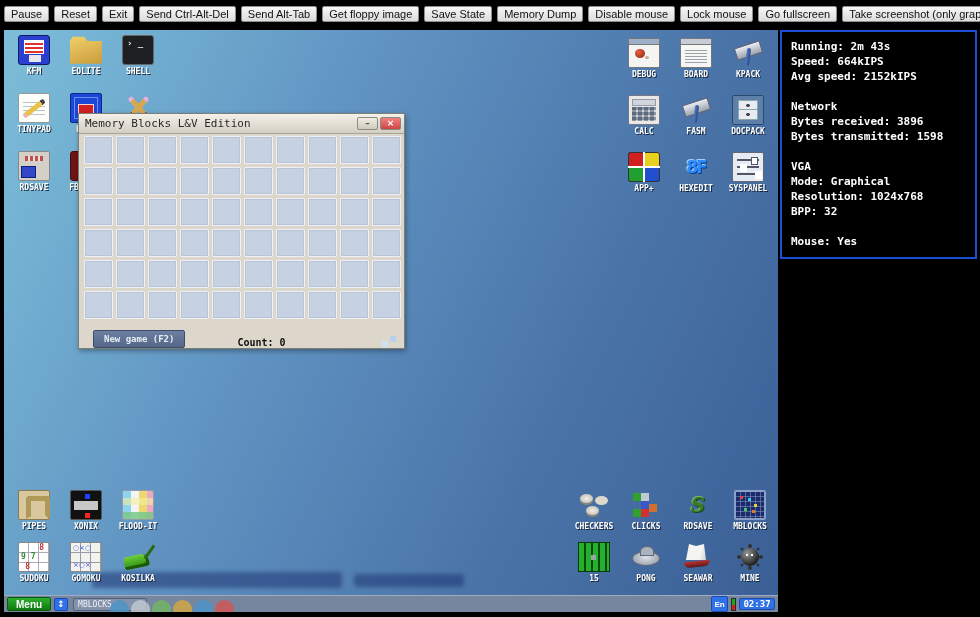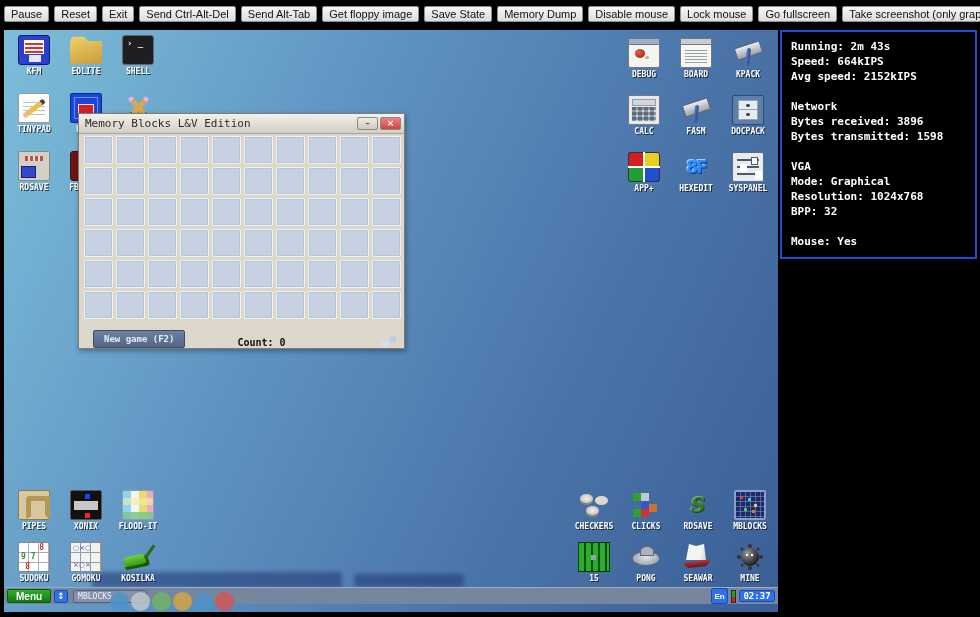--- a/index.html
+++ b/index.html
@@ -181,21 +181,21 @@
   .card{background:#c6d1e1;border:1px solid #edf1f7;border-radius:1px;
     box-shadow:inset 0 0 0 1px rgba(160,175,195,.35);cursor:pointer}
   .statusrow{position:absolute;left:0;bottom:0;width:100%;height:24px;display:flex;align-items:flex-end}
   .newgame{margin-left:14px;height:18px;padding:0 10px;background:linear-gradient(#6c7fa0,#54678a);
     border:1px solid #3c4c6a;border-radius:2px;color:#e8edf5;font:bold 9px "DejaVu Sans Mono",monospace;cursor:pointer}
   .count{margin-left:52px;font:bold 10px "DejaVu Sans Mono",monospace;color:#111}
   .grip{position:absolute;right:8px;bottom:6px;width:6px;height:6px;background:#b8d0ea;
     box-shadow:-8px 5px 0 #cfe0f2}
 
   
-  #taskbar{position:absolute;left:0;bottom:8px;width:100%;height:17px;background:#76869f;
+  #taskbar{position:absolute;left:0;bottom:0;width:100%;height:17px;background:#76869f;
     border-top:1px solid #9eabc0;display:flex;align-items:center;z-index:6}
   #menu-btn{margin-left:3px;height:14px;padding:0 8px;background:linear-gradient(#2fae2f,#0f7a10);
     border:1px solid #0a5a0a;border-radius:2px;color:#fff;font:bold 10px "Liberation Sans",sans-serif;cursor:pointer}
   #cpu-btn{margin-left:3px;width:14px;height:13px;background:#2f72e8;border:1px solid #1a4ab0;border-radius:2px;
     color:#fff;font:bold 9px "DejaVu Sans",sans-serif;display:flex;align-items:center;justify-content:center;
     padding:0;cursor:pointer}
   #task-item{margin-left:5px;width:74px;height:13px;border:1px solid #51617a;border-radius:2px;
     background:#8493ab;color:#eef2f8;font:8px "DejaVu Sans Mono",monospace;display:flex;align-items:center;
     padding-left:4px;cursor:pointer}
   #tb-circles{position:absolute;left:106px;top:4px;display:flex;gap:2px;pointer-events:none}

